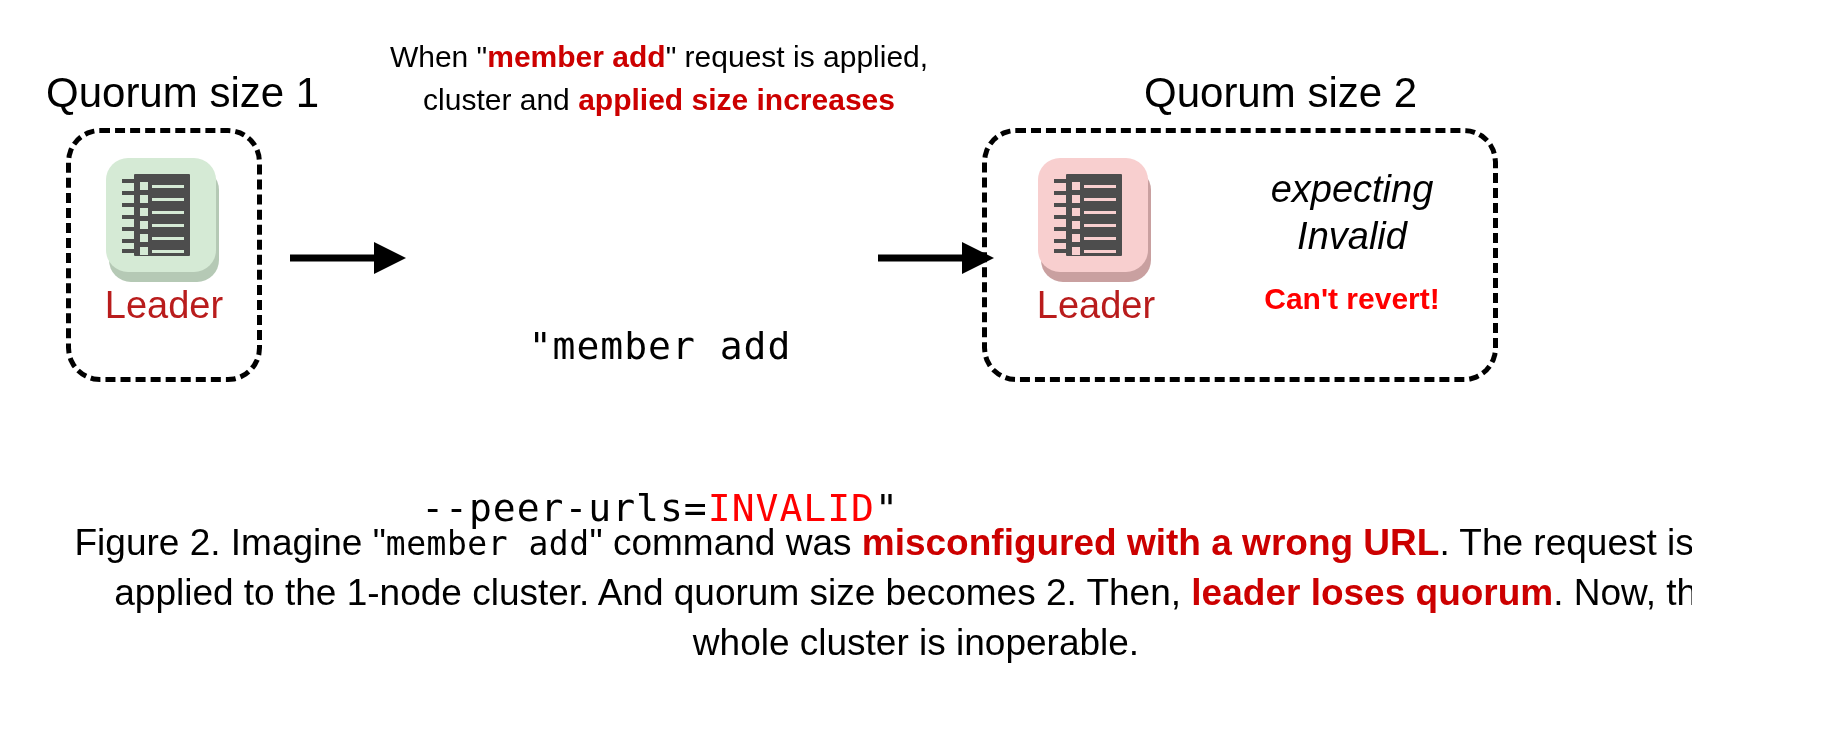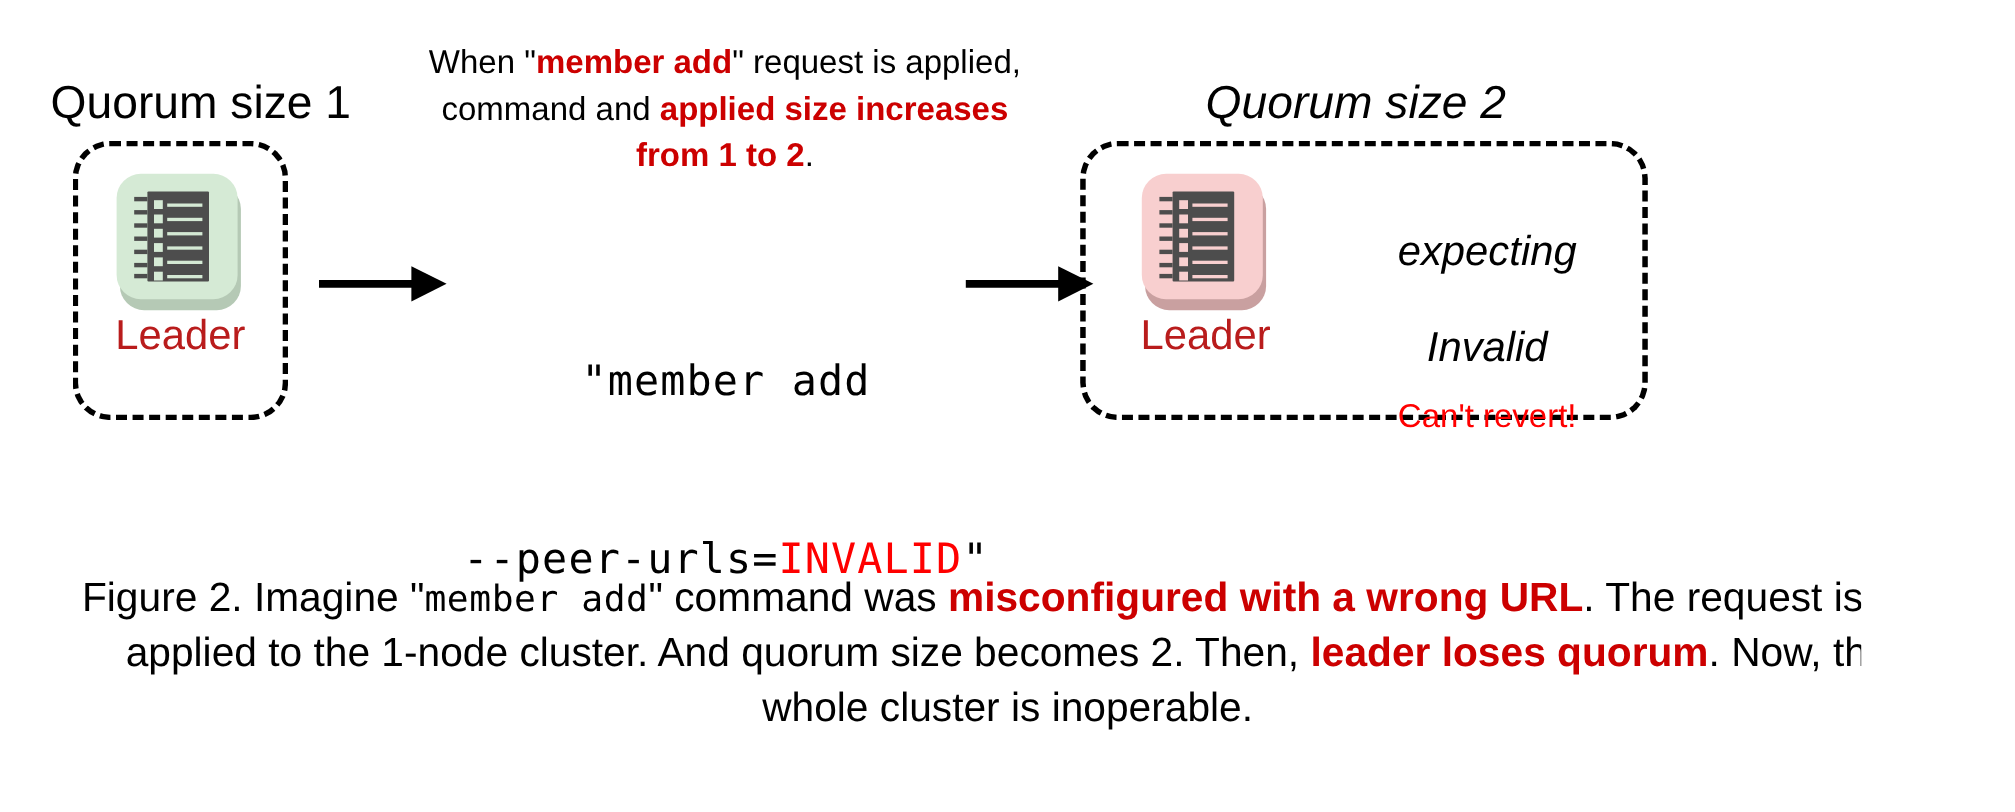--- a/index.html
+++ b/index.html
@@ -27,21 +27,21 @@
 
   
   .stage-heading {
     font-size: 42px;
     font-weight: normal;
     color: #000000;
     white-space: nowrap;
     line-height: 1;
   }
   #stage-left-heading  { left: 46px;   top: 72px; }
-  #stage-right-heading { left: 1096px; top: 72px; font-style: italic; }
+  #stage-right-heading { left: 1144px; top: 72px; }
 
   
   #top-annotation {
     left: 352px;
     top: 36px;
     width: 614px;
     font-size: 30px;
     line-height: 1.42;
     text-align: center;
     color: #000000;
@@ -119,26 +119,25 @@
     top: 166px;
     width: 268px;
     text-align: center;
   }
   .status-line {
     font-style: italic;
     font-size: 38px;
     line-height: 1.24;
     color: #000000;
     white-space: nowrap;
-    margin-top: 40px;
   }
   #cant-revert {
     margin-top: 22px;
     font-size: 30px;
-    font-weight: normal;
+    font-weight: bold;
     color: #ff0000;
     white-space: nowrap;
   }
 
   
   #figure-caption {
     left: 70px;
     top: 518px;
     width: 1692px;
     text-align: center;
@@ -157,22 +156,21 @@
 <body>
 
 <div id="figure-root">
 
   <div class="abs stage-heading" id="stage-left-heading">Quorum size 1</div>
 
   <div class="abs stage-heading" id="stage-right-heading">Quorum size 2</div>
 
   <div class="abs" id="top-annotation">
     <div><span>When "</span><span class="red-bold">member add</span><span>" request is applied,</span></div>
-    <div><span>command and </span><span class="red-bold">applied size increases</span></div>
-    <div><span class="red-bold">from 1 to 2</span><span>.</span></div>
+    <div><span>cluster and </span><span class="red-bold">applied size increases</span></div>
   </div>
 
   <div class="abs cluster-box" id="cluster-left"></div>
 
   <div class="node" id="node-left">
     <div class="server-tile">
       <div class="shadow" style="background:#b5c9b5;"></div>
       <div class="face" style="background:#d5ead5;"></div>
       <svg width="110" height="114" viewBox="0 0 110 114">
         <g fill="#4d4d4d">

